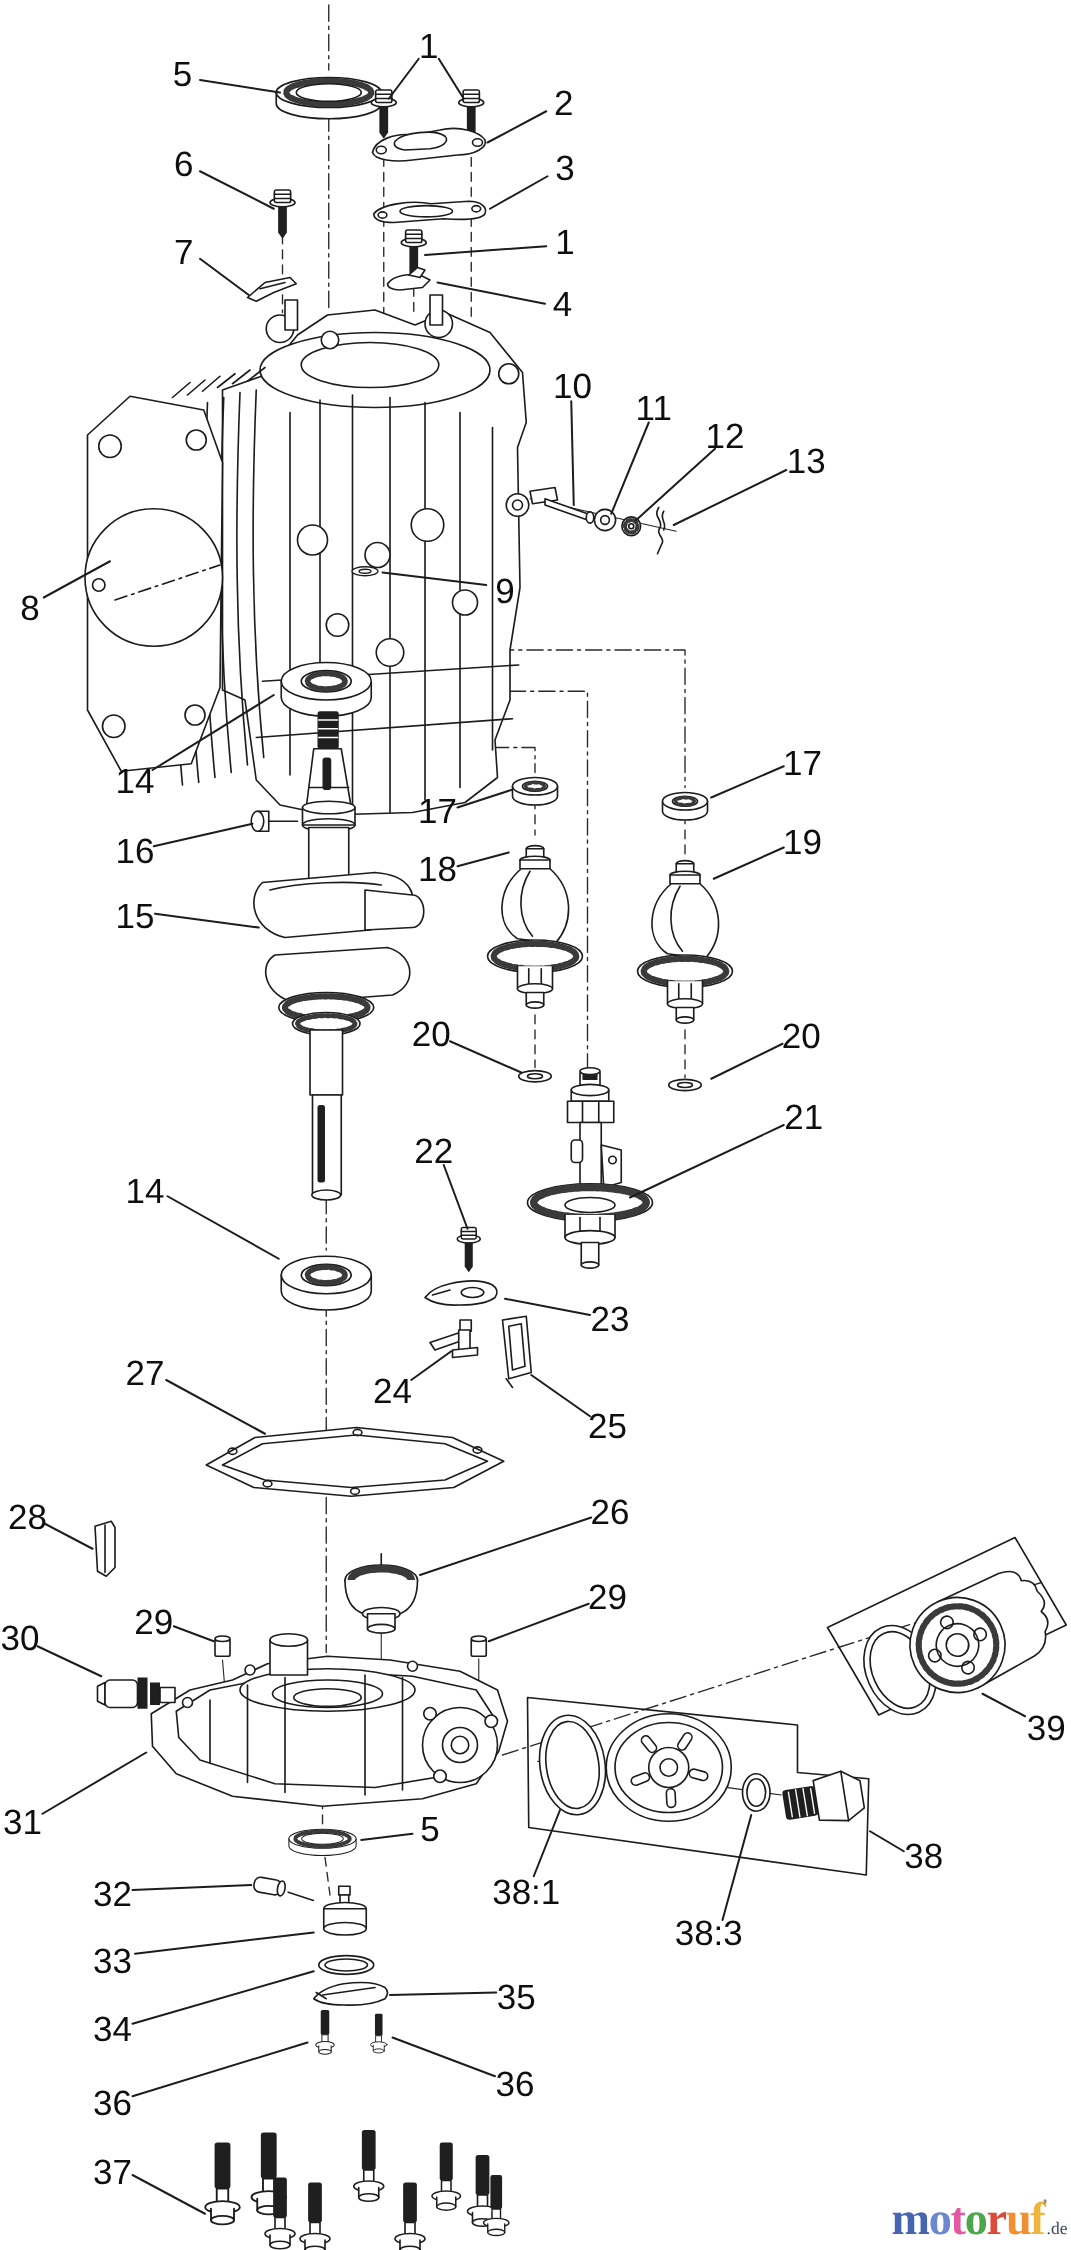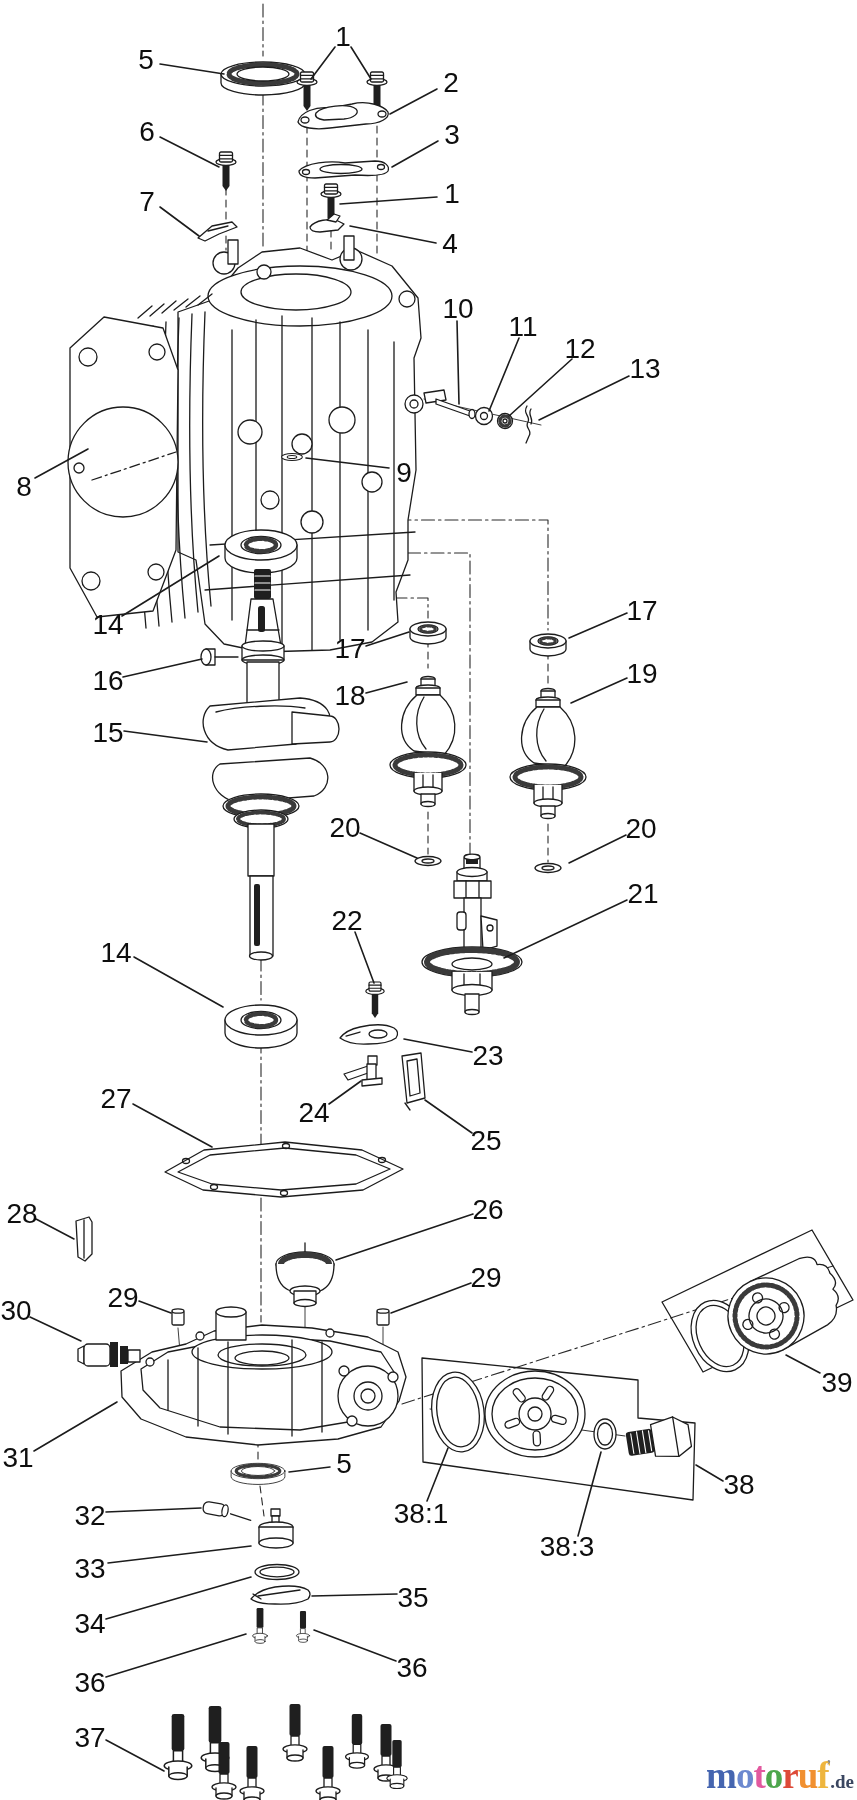--- a/index.html
+++ b/index.html
@@ -15,21 +15,21 @@
   #draw .thin{stroke-width:0.9;}
   #lines line,#lines path{fill:none;stroke:#2a2a2a;stroke-width:1.1;}
   #lines .dd{stroke-dasharray:13 4 2.5 4;}
   #lines .dp{stroke-dasharray:7 5;}
   #callouts-layer line.leader{stroke:#1c1c1c;stroke-width:1.6;fill:none;}
   #callouts-layer text.callout{font-family:"Liberation Sans",sans-serif;font-size:28px;
       fill:#0e0e0e;text-anchor:middle;}
   .watermark{position:absolute;right:3px;bottom:6px;font-family:"Liberation Serif",serif;
       font-size:37px;font-weight:bold;letter-spacing:-1px;line-height:1;white-space:nowrap;}
   .watermark .apos{font-size:14px;color:#8a8a8a;vertical-align:18px;margin-left:-2px;}
-  .watermark .suffix{font-size:19px;font-weight:bold;letter-spacing:0;}
+  .watermark .suffix{font-size:14px;font-weight:normal;letter-spacing:0;}
 </style>
 </head>
 <body>
 
 <div class="stage">
 <svg id="draw" width="857" height="1800" viewBox="0 0 857 1800">
 
   <defs>
     <g id="sym-bolt-down">
       <ellipse class="w" cx="0" cy="10" rx="10" ry="3.5"></ellipse>

